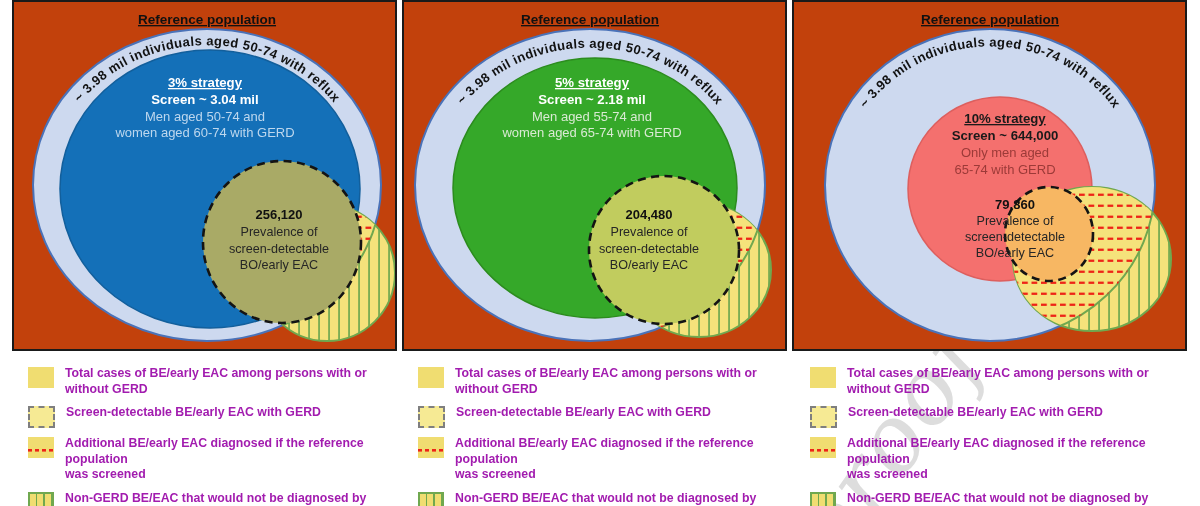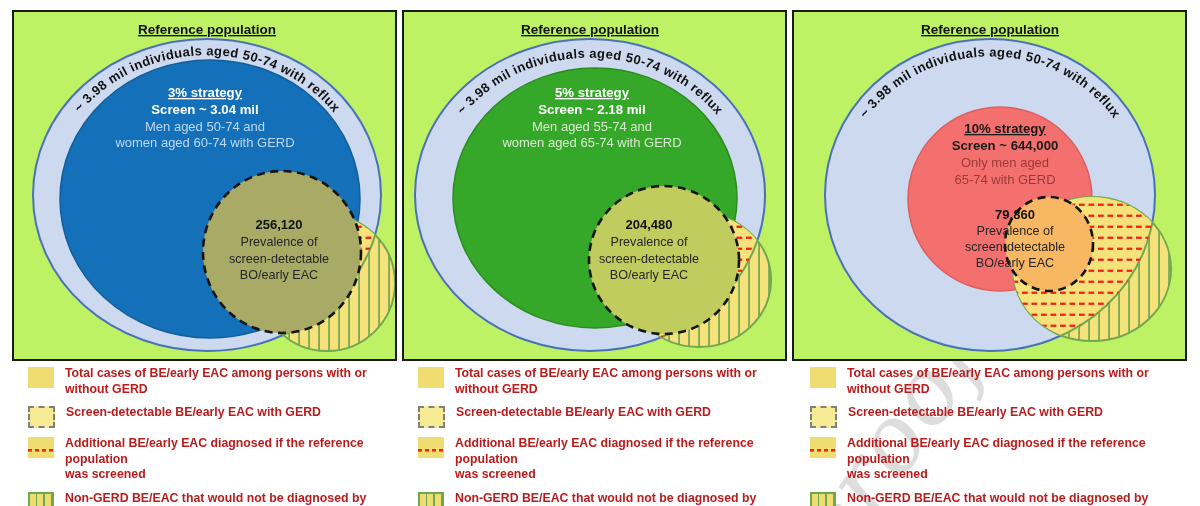--- a/index.html
+++ b/index.html
@@ -1,29 +1,29 @@
 <!DOCTYPE html>
 <html><head>
 <meta charset="utf-8">
 <style>
   html,body{margin:0;padding:0;background:#ffffff;}
   .stage{position:relative;width:1200px;height:506px;background:#ffffff;overflow:hidden;
          font-family:"Liberation Sans",sans-serif;}
-  .panel{position:absolute;top:10px;height:347px;border:2px solid #1a1a1a;background:#bef264;z-index:2;}
+  .panel{position:absolute;top:0;height:347px;border:2px solid #1a1a1a;background:#c2410c;z-index:2;}
   .panel-1{left:12px;width:381px;}
   .panel-2{left:402px;width:381px;}
   .panel-3{left:792px;width:391px;}
   .panel svg{display:block;width:100%;height:100%;}
   svg text{font-family:"Liberation Sans",sans-serif;}
   .legend{position:absolute;top:366px;z-index:3;}
   .legend-1{left:28px;width:362px;}
   .legend-2{left:418px;width:362px;}
   .legend-3{left:810px;width:376px;}
   .legend-row{display:flex;align-items:flex-start;margin-bottom:8px;}
-  .legend-label{margin-left:11px;font-weight:700;font-size:12.3px;line-height:1.27;color:#b91c1c;}
+  .legend-label{margin-left:11px;font-weight:700;font-size:12.3px;line-height:1.27;color:#a21caf;}
   .sw{flex:none;width:26px;height:21px;margin-top:1px;background:#f0dd71;}
   .sw-dashed{width:23px;height:18px;background:#f6ea94;border:2px dashed #7f7f7f;}
   .sw-reddash{background-color:#f0dd71;
       background-image:repeating-linear-gradient(90deg,#ee2417 0 4px,rgba(0,0,0,0) 4px 7px);
       background-size:100% 2.6px;background-repeat:no-repeat;background-position:0 62%;}
   .sw-hatch{width:22px;height:17px;background-color:#f0dd71;border:2px solid #70a84f;
       background-image:repeating-linear-gradient(90deg,rgba(0,0,0,0) 0 5.8px,#70a84f 5.8px 7.4px);}
   .watermark{position:absolute;left:756px;top:392px;z-index:1;
       font-family:"DejaVu Serif",serif;font-style:italic;font-size:92px;
       color:#a8a8a8;opacity:0.38;transform:rotate(-55deg);transform-origin:center;

